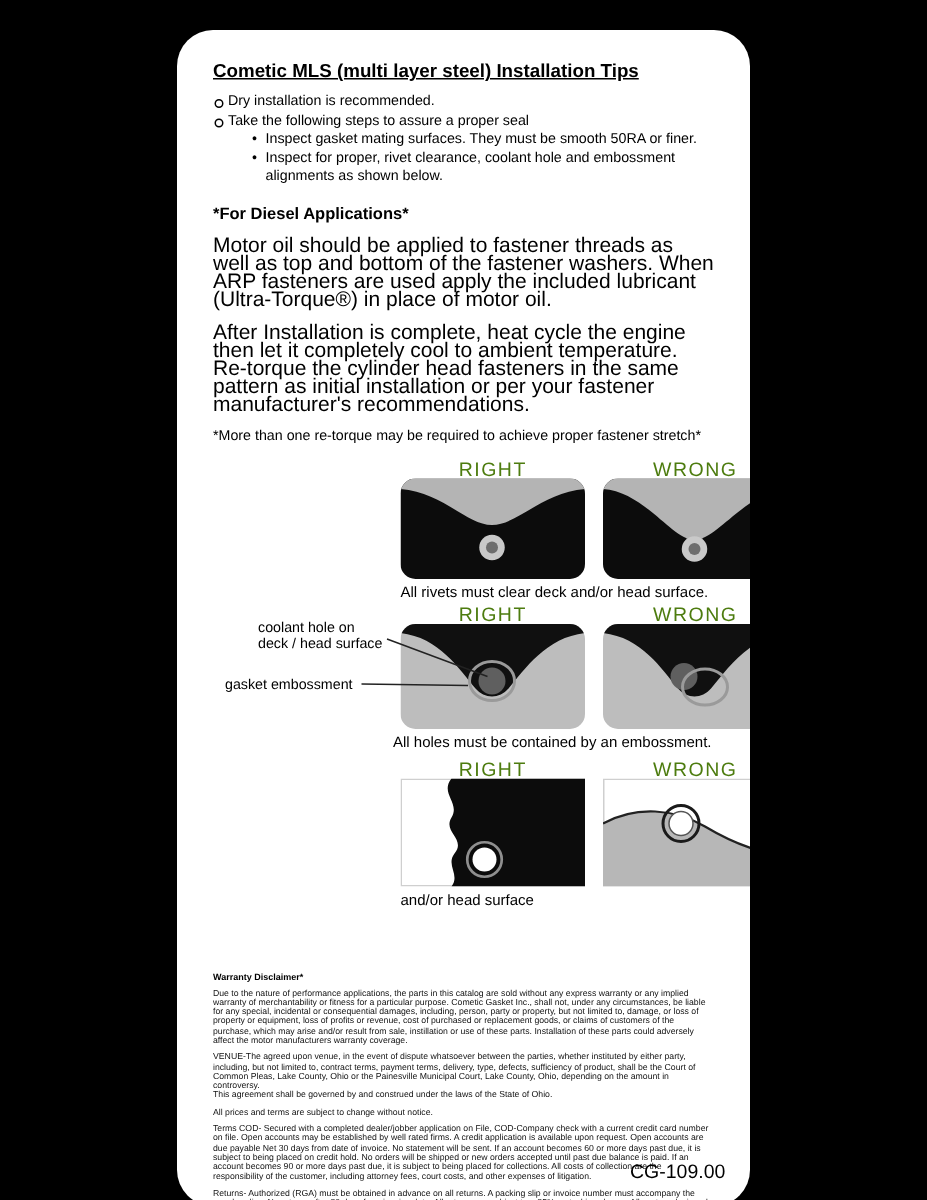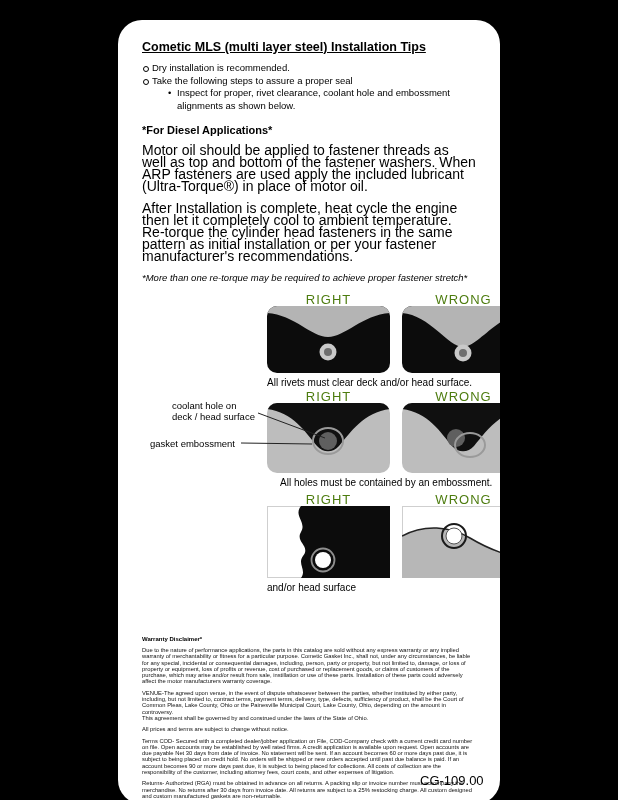--- a/index.html
+++ b/index.html
@@ -29,21 +29,21 @@
   .bullets > li::before {
     content: ""; position: absolute; left: -9px; top: 4px;
     width: 4px; height: 4px; border: 1px solid #000; border-radius: 50%;
   }
   .subbullets { list-style: none; margin: 0; padding: 0 0 0 16px; }
   .subbullets > li { position: relative; font-size: 9.5px; line-height: 12.5px; padding-left: 9px; }
   .subbullets > li::before { content: "•"; position: absolute; left: 0; top: 0; }
 
   .diesel-heading { font-size: 11px; font-weight: bold; margin: 12px 0 8px 0; }
   .body-para { font-size: 14px; line-height: 12px; margin: 0 0 10px 0; max-width: 404px; }
-  .note-para { font-size: 9.5px; line-height: 12px; margin: 2px 0 8px 0; font-style: italic; }
+  .note-para { font-size: 9.5px; line-height: 12px; margin: 2px 0 8px 0; }
 
   .figures { position: relative; width: 394px; height: 316px; margin-top: 4px; }
   .fig-label { position: absolute; width: 123px; text-align: center; font-size: 13px; letter-spacing: 1px; color: #4d7c0f; }
   .fig-img { position: absolute; width: 123px; }
   .fig-caption { position: absolute; font-size: 10px; line-height: 12px; color: #000; }
   .pointer-label { position: absolute; font-size: 9.5px; line-height: 11px; color: #000; }
   .connectors { position: absolute; left: 0; top: 0; pointer-events: none; }
 
   .legal { margin-top: 28px; max-width: 400px; }
   .legal-heading { font-size: 6px; font-weight: bold; margin: 0 0 5px 0; }
@@ -57,20 +57,21 @@
 
 <div class="page">
 
   <h1 class="title">Cometic MLS (multi layer steel) Installation Tips</h1>
 
   <ul class="bullets">
     <li><span>Dry installation is recommended.</span></li>
     <li>
       <span>Take the following steps to assure a proper seal</span>
       <ul class="subbullets">
+        <li><span>Inspect gasket mating surfaces.  They must be smooth 50RA or finer.</span></li>
         <li><span>Inspect for proper, rivet clearance, coolant hole and embossment alignments as shown below.</span></li>
       </ul>
     </li>
   </ul>
 
   <h2 class="diesel-heading">*For Diesel Applications*</h2>
   <p class="body-para">Motor oil should be applied to fastener threads as well as top and bottom of the fastener washers. When ARP fasteners are used apply the included lubricant (Ultra-Torque®) in place of motor oil.</p>
   <p class="body-para">After Installation is complete, heat cycle the engine then let it completely cool to ambient temperature. Re-torque the cylinder head fasteners in the same pattern as initial installation or per your fastener manufacturer's recommendations.</p>
   <p class="note-para">*More than one re-torque may be required to achieve proper fastener stretch*</p>
 
@@ -144,21 +145,21 @@
         <circle cx="54" cy="35" r="9" fill="#5f5f5f"></circle>
         <ellipse cx="68" cy="42" rx="15" ry="12" fill="none" stroke="#9a9a9a" stroke-width="2"></ellipse>
       </g>
     </svg>
 
     <svg class="connectors" width="394" height="316" viewBox="0 0 394 316">
       <line x1="116" y1="121" x2="183" y2="146" stroke="#222" stroke-width="1"></line>
       <line x1="99" y1="151" x2="170" y2="152" stroke="#222" stroke-width="1"></line>
     </svg>
 
-    <div class="fig-caption" style="left:138px; top:185px;">All holes must be contained by an embossment.</div>
+    <div class="fig-caption" style="left:120px; top:185px;">All holes must be contained by an embossment.</div>
 
     <div class="fig-label" style="left:125px; top:200px;">RIGHT</div>
     <div class="fig-label" style="left:260px; top:200px;">WRONG</div>
 
     <svg class="fig-img" style="left:125px; top:214px;" width="123" height="72" viewBox="0 0 123 72">
       <rect x="0.5" y="0.5" width="122" height="71" fill="#ffffff" stroke="#cfcfcf"></rect>
       <path d="M34,0 C26,10 40,16 34,26 C28,36 44,40 36,50 C30,58 40,64 34,72 L123,72 L123,0 Z" fill="#0c0c0c"></path>
       <circle cx="56" cy="54" r="8" fill="#ffffff"></circle>
       <circle cx="56" cy="54" r="11.5" fill="none" stroke="#8f8f8f" stroke-width="1.8"></circle>
     </svg>

